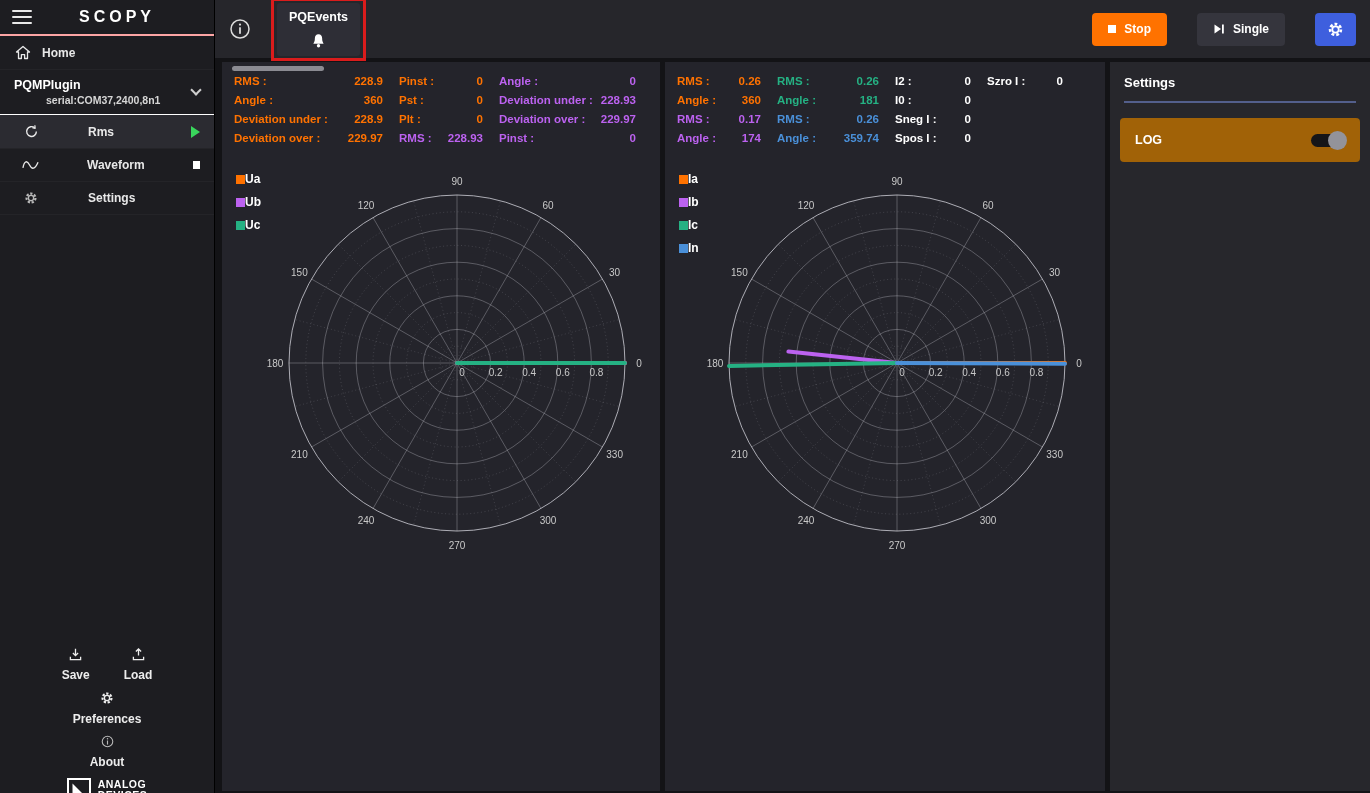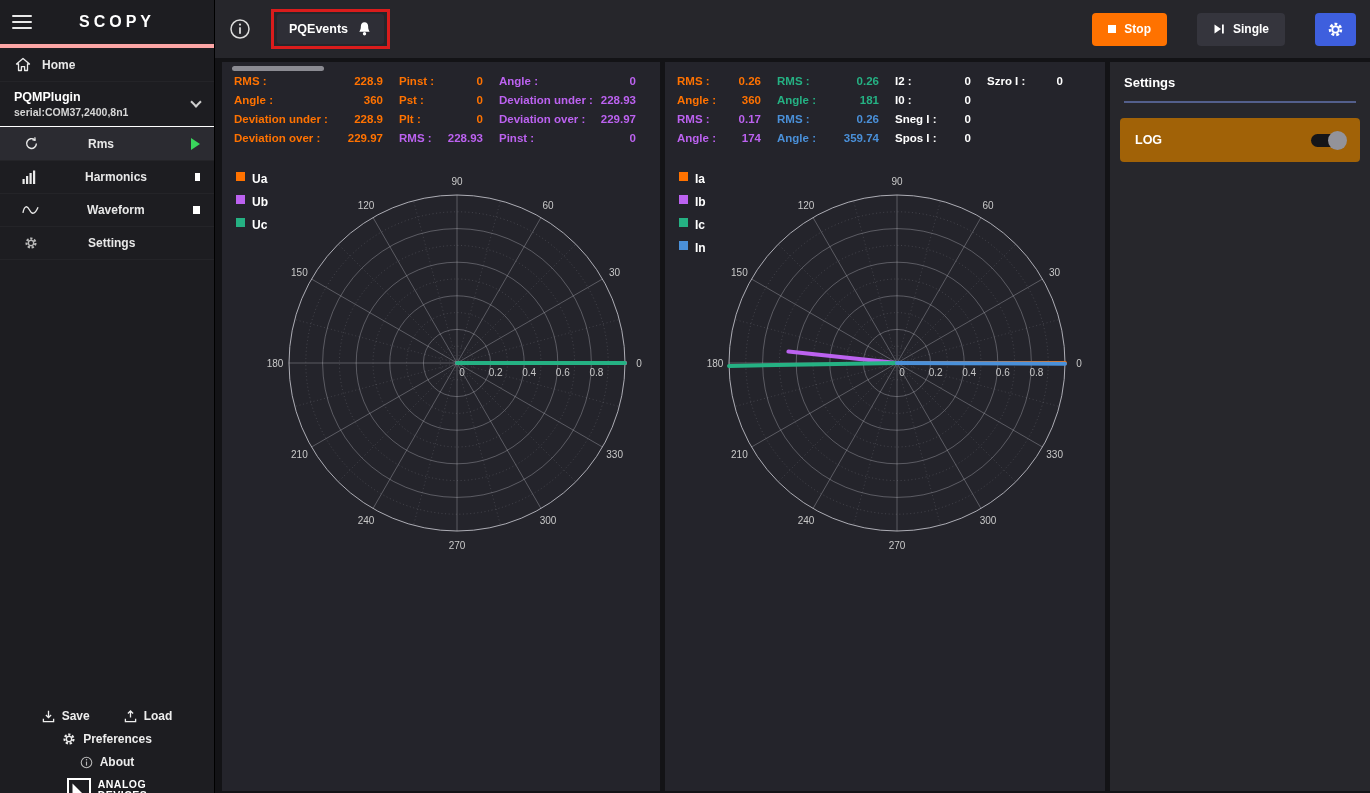--- a/index.html
+++ b/index.html
@@ -9,74 +9,74 @@
     background:#131316; color:#fff;
     font-family:"Liberation Sans", sans-serif; font-size:12px;
   }
   .app { display:flex; width:100%; height:100%; }
 
   
   .sidebar {
     width:215px; min-width:215px; background:#1d1d21;
     display:flex; flex-direction:column; border-right:1px solid #000;
   }
-  .sb-header { height:48px; display:flex; align-items:center; padding:0 12px; border-bottom:4px solid #fca5a5; }
+  .sb-header { height:36px; display:flex; align-items:center; padding:0 12px; border-bottom:2px solid #fca5a5; }
   .hamburger { width:20px; display:flex; flex-direction:column; gap:4px; cursor:pointer; }
   .hamburger span { height:2px; background:#e9e9e9; border-radius:1px; }
   .logo { flex:1; text-align:center; font-weight:bold; font-size:16px; letter-spacing:4px; color:#fff; }
   .sb-item {
     display:flex; align-items:center; gap:10px; padding:9px 14px;
     font-weight:bold; color:#e8e8e8; cursor:pointer; border-bottom:1px solid #242428;
   }
   .sb-item.indent { padding-left:22px;gap:48px; }
   .sb-item.active { background:#2b2b31; }
   .sb-item .icon { width:18px; display:flex; align-items:center; justify-content:center; }
   .sb-item .right-ind { margin-left:auto; }
   .play-tri { width:0; height:0; border-left:9px solid #39d65c; border-top:6px solid transparent; border-bottom:6px solid transparent; }
   .stop-sq { width:8px; height:8px; background:#fff; }
   .sb-plugin { display:flex; align-items:center; padding:8px 14px; cursor:pointer; border-bottom:1px solid #ffffff; }
   .plugin-text { flex:1; }
   .plugin-title { font-weight:bold; font-size:12.5px; }
-  .plugin-sub { font-weight:bold; font-size:10.5px; color:#d6d6d6; margin-top:2px; }
+  .plugin-sub { font-weight:bold; font-size:10.5px; color:#d6d6d6; margin-top:2px;margin-left:32px; }
   .chevron { width:8px; height:8px; border-right:2px solid #cfcfcf; border-bottom:2px solid #cfcfcf; transform:rotate(45deg); margin-top:-4px; }
   .sb-footer { margin-top:auto; padding:8px 0 0 0; display:flex; flex-direction:column; align-items:center; gap:9px; }
   .save-load { display:flex; gap:34px; }
-  .sb-btn { display:flex; align-items:center; gap:7px; font-weight:bold; color:#ededed; cursor:pointer; }
+  .sb-btn { display:flex; align-items:center; gap:7px; font-weight:bold; color:#ededed; cursor:pointer;flex-direction:column; }
   .brand { display:flex; align-items:center; gap:7px; margin-bottom:-9px; }
   .brand-text { font-weight:bold; font-size:10.5px; line-height:11px; letter-spacing:0.5px; }
 
   
   .main { flex:1; display:flex; flex-direction:column; min-width:0; }
   .topbar { height:58px; background:#26262b; display:flex; align-items:center; padding:0 14px; gap:20px; }
   .info-btn { display:flex; align-items:center; cursor:pointer; }
   .pq-highlight { border:3px solid #da1c1c; padding:2px 3px; }
   .pq-btn {
     background:#2e2e36; border:none; color:#fff; font-weight:bold; font-size:12.5px;
-    font-family:inherit; display:flex; align-items:center; gap:9px; padding:7px 12px; border-radius:3px; cursor:pointer;
+    font-family:inherit; display:flex; align-items:center; gap:9px; padding:7px 12px; border-radius:3px; cursor:pointer;flex-direction:column;
   }
   .top-right { margin-left:auto; display:flex; align-items:center; gap:30px; }
   .btn { border:none; border-radius:4px; height:33px; color:#fff; font-weight:bold; font-size:12px;
          font-family:inherit; display:flex; align-items:center; gap:8px; padding:0 16px; cursor:pointer; }
   .stop-btn { background:#ff7200; }
   .single-btn { background:#35353d; }
   .gear-btn { background:#3e5fde; width:41px; padding:0; justify-content:center; }
 
   .content { flex:1; display:flex; gap:5px; padding:4px 0 2px 7px; min-height:0; }
   .panel { position:relative; background:#24242b; overflow:hidden; }
   .panel.voltage { width:438px; }
   .panel.current { width:440px; }
   .hscroll { position:absolute; top:4px; left:10px; width:92px; height:5px; border-radius:3px; background:#8b8b92; cursor:pointer; }
 
   .meas { position:absolute; top:13px; left:12px; right:8px; display:flex; flex-direction:column; gap:7px;
           font-weight:bold; font-size:11.5px; }
   .meas-row { display:grid; }
   .meas-cell { display:flex; justify-content:space-between; padding-right:16px; white-space:nowrap; }
 
   .legend { position:absolute; top:110px; left:14px; display:flex; flex-direction:column; gap:9px; font-weight:bold; font-size:12px; }
-  .legend-item { display:flex; align-items:flex-start; gap:7px; }
+  .legend-item { display:flex; align-items:center; }
   .legend-swatch { width:9px; height:9px; }
 
   .polar { position:absolute; left:0; top:90px; }
   .pol-label { fill:#c9c9c9; font-size:10px; font-family:"Liberation Sans", sans-serif; }
 
   
   .settings-panel { flex:1; background:#27272c; display:flex; flex-direction:column; }
   .sp-title { margin:13px 14px 0 14px; padding-bottom:11px; border-bottom:2px solid #535f8c; font-weight:bold; font-size:13px; }
   .log-row { margin:15px 10px 0 10px; background:#a16207; border-radius:4px; height:44px;
              display:flex; align-items:center; justify-content:space-between; padding:0 15px; font-weight:bold; font-size:12.5px; }
@@ -121,32 +121,20 @@
       <span class="icon">
         <svg width="15" height="15" viewBox="0 0 16 16">
             <path d="M13.2 8 A5.2 5.2 0 1 1 11.4 4.1" fill="none" stroke="#eaeaea" stroke-width="1.5"></path>
             <path d="M11.6 1.4 L11.9 4.6 L8.8 4.0" fill="none" stroke="#eaeaea" stroke-width="1.3" stroke-linejoin="round"></path>
           </svg>
       </span>
       <span>Rms</span>
       <span class="right-ind play-tri"></span>
     </div>
 
-    <div class="sb-item indent">
-      <span class="icon">
-        <svg width="15" height="14" viewBox="0 0 15 14">
-            <rect x="0.5" y="9" width="2.2" height="5" fill="#eaeaea"></rect>
-            <rect x="4" y="6" width="2.2" height="8" fill="#eaeaea"></rect>
-            <rect x="7.5" y="3" width="2.2" height="11" fill="#eaeaea"></rect>
-            <rect x="11" y="0.5" width="2.2" height="13.5" fill="#eaeaea"></rect>
-          </svg>
-      </span>
-      <span>Harmonics</span>
-      <span class="right-ind stop-sq"></span>
-    </div>
 
     <div class="sb-item indent">
       <span class="icon">
         <svg width="17" height="12" viewBox="0 0 18 12">
             <path d="M1 9 C2.5 1, 5.5 1, 8 6 C10.5 11, 13.5 11, 17 3" fill="none" stroke="#eaeaea" stroke-width="1.4"></path>
           </svg>
       </span>
       <span>Waveform</span>
       <span class="right-ind stop-sq"></span>
     </div>

